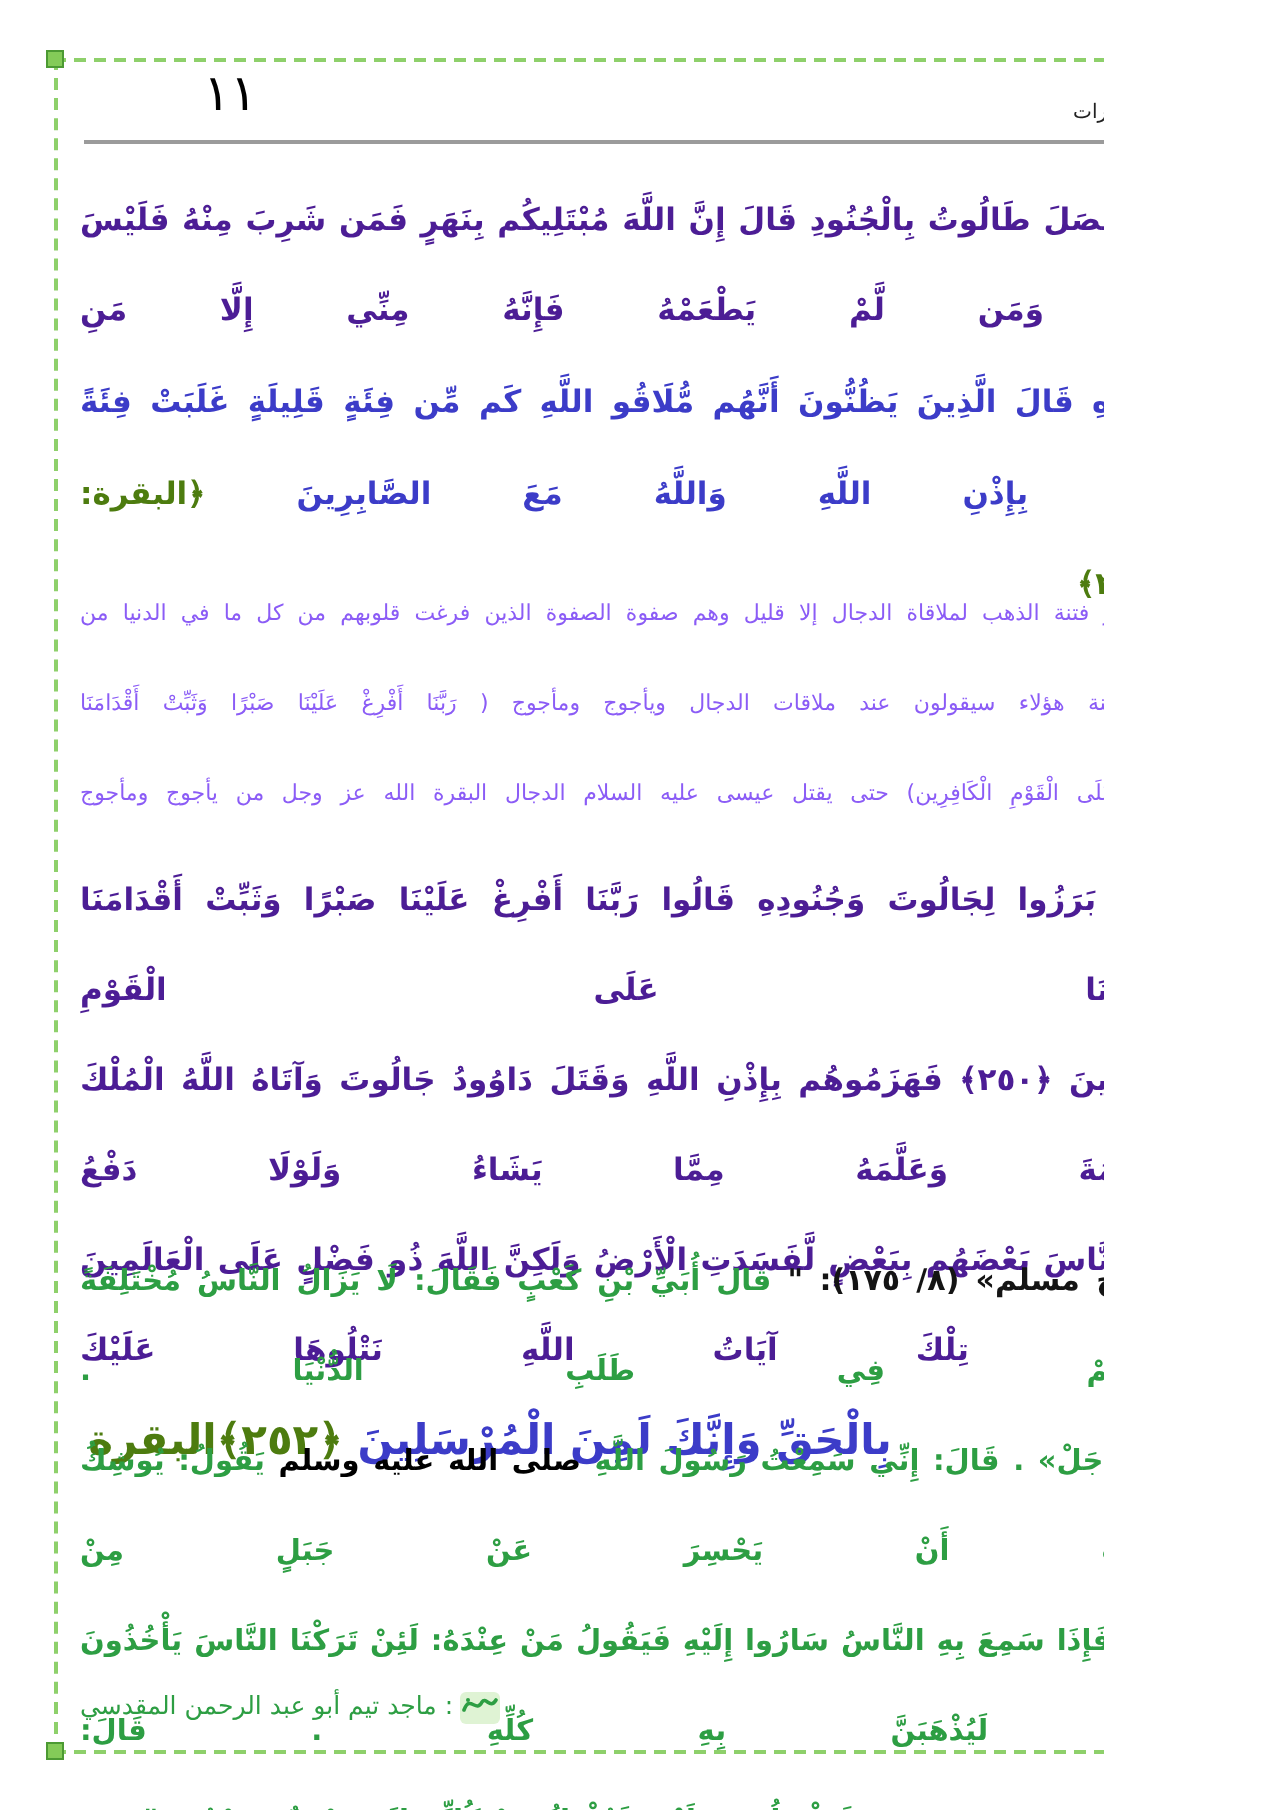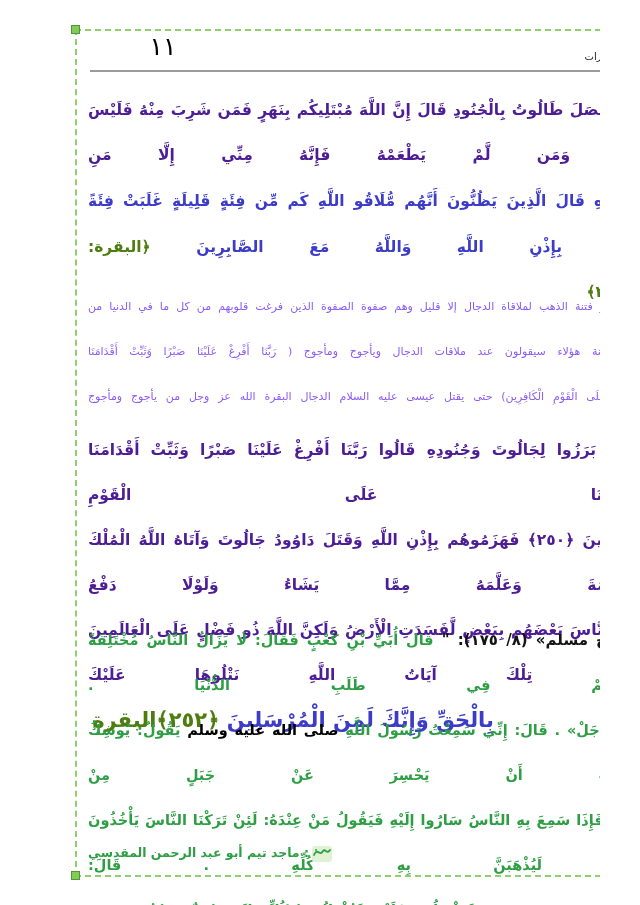--- a/index.html
+++ b/index.html
@@ -1,17 +1,17 @@
 <!DOCTYPE html>
 <html lang="ar"><head>
 <meta charset="utf-8">
 <style>
   html,body{margin:0;padding:0;background:#ffffff;}
   .page{position:relative;width:552px;height:905px;background:#ffffff;overflow:hidden;
-        font-family:"DejaVu Sans",sans-serif;direction:rtl;margin-left:48px;}
+        font-family:"DejaVu Sans",sans-serif;direction:rtl;}
   .frame{position:absolute;left:27px;top:29px;width:576px;height:848px;
          border:2px dashed #8ed06b;box-sizing:border-box;}
   .handle{position:absolute;width:9px;height:9px;background:#84cb58;border:1px solid #4c9a33;box-sizing:border-box;}
   .h-tl{left:23px;top:25px;} .h-tr{left:597px;top:25px;}
   .h-bl{left:23px;top:871px;} .h-br{left:597px;top:871px;}
 
   .page-number{position:absolute;left:85px;top:32px;width:60px;text-align:center;
                font-size:25px;color:#000;letter-spacing:4px;direction:rtl;}
   .running-title{position:absolute;left:27px;top:51px;width:576px;text-align:right;
                  font-size:10px;color:#222;}
@@ -26,21 +26,21 @@
   .black{color:#000000;}
   .green{color:#2d9e43;}
   .commentary{color:#8b5cf6;font-size:11px;}
   .hadith{color:#2d9e43;font-weight:bold;font-size:14.5px;}
   .hadith .src{color:#141414;font-size:15px;}
   .verse-num-line{text-align:left;text-align-last:right;padding-left:0;padding-right:24px;
                   font-weight:bold;font-size:15.5px;}
   .q2-last{text-align:right;text-align-last:center;padding-right:150px;font-weight:bold;font-size:21px;}
   .hadith-last{text-align:center;text-align-last:center;padding-right:140px;}
   .footer{position:absolute;left:40px;top:845px;width:560px;direction:rtl;text-align:left;
-          font-size:12.5px;font-weight:bold;color:#2d9e43;}
+          font-size:12.5px;font-weight:normal;color:#2d9e43;}
   .footer .sig{display:inline-block;vertical-align:middle;margin-left:3px;
                background:#dff3d4;border-radius:3px;padding:0 1px;}
 </style>
 </head>
 <body>
 
 <div class="page">
 
   <div class="frame"></div>
   <div class="handle h-tl"></div>

